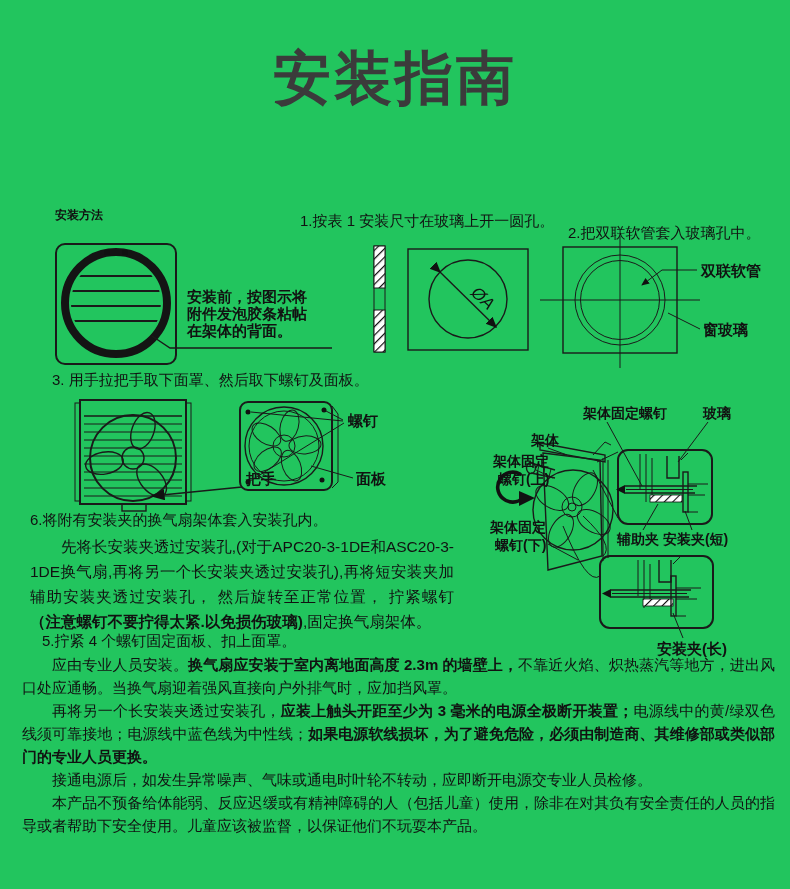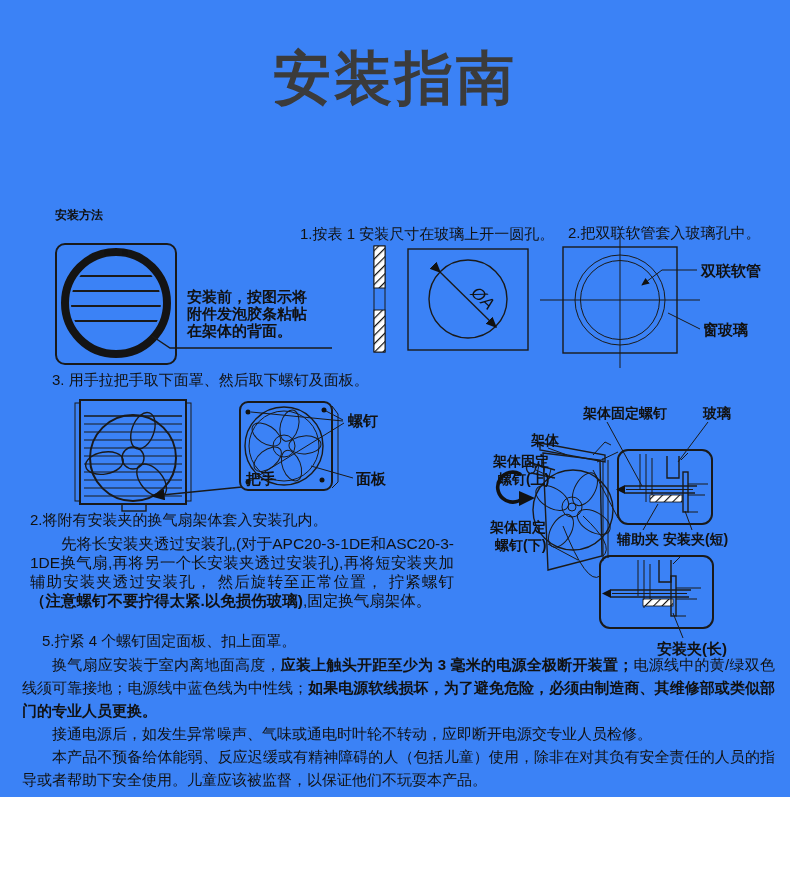--- a/index.html
+++ b/index.html
@@ -1,33 +1,33 @@
 <!DOCTYPE html>
 <html><head>
 <meta charset="utf-8">
 <style>
   html,body { margin:0; padding:0; background:#ffffff; }
   .page {
-    position:relative; width:790px; height:797px; background:#3b82f6;
+    position:relative; width:790px; height:889px; background:#22c55e;
     font-family:"Liberation Sans", sans-serif; color:#111; overflow:hidden;
   }
   .title {
     position:absolute; top:40px; left:0; width:100%; margin:0;
     text-align:center; font-size:58px; font-weight:800; color:#3b3b3b; letter-spacing:3px;
   }
   .heading { position:absolute; left:55px; top:207px; font-size:12px; font-weight:bold; }
   .step { position:absolute; font-size:15px; white-space:nowrap; }
-  #step1 { left:300px; top:225px; }
+  #step1 { left:300px; top:212px; }
   #step2 { left:568px; top:224px; }
   #step3 { left:52px;  top:371px; }
   #step4 { left:30px;  top:511px; }
   #step5 { left:30px;  top:632px;margin-left:12px; }
   .detail {
     position:absolute; left:30px; top:534px; width:424px;
-    font-size:15.5px; line-height:19px; text-indent:2em; text-align:justify;
+    font-size:15.5px; line-height:25px; text-indent:2em; text-align:justify;
   }
   .paras {
     position:absolute; left:22px; top:653px; width:753px;
     font-size:15px; line-height:23px; text-align:justify;
   }
   .paras p { margin:0; text-indent:2em; }
   .b { font-weight:bold; }
   svg { position:absolute; overflow:visible; }
   .ln   { stroke:#1a1a1a; stroke-width:1.4; fill:none; }
   .ln2  { stroke:#1a1a1a; stroke-width:2;   fill:none; }
@@ -162,21 +162,21 @@
       <circle cx="262" cy="88" r="2.5" fill="#111"></circle>
       <line x1="283" y1="28" x2="266" y2="19" class="thin"></line>
       <line x1="283" y1="29" x2="191" y2="20" class="thin"></line>
       <line x1="284" y1="31" x2="190" y2="89" class="thin"></line>
       <line x1="293" y1="86" x2="251" y2="74" class="thin"></line>
     </g>
     <text class="svg-label" x="288" y="34" font-size="16">螺钉</text>
     <text class="svg-label" x="296" y="92" font-size="16">面板</text>
   </svg>
 
-  <div class="step" id="step4">2.将附有安装夹的换气扇架体套入安装孔内。</div>
+  <div class="step" id="step4">6.将附有安装夹的换气扇架体套入安装孔内。</div>
 
   <div class="detail"><span>先将长安装夹透过安装孔,(对于APC20-3-1DE和ASC20-3-1DE换气扇,再将另一个长安装夹透过安装孔),再将短安装夹加辅助安装夹透过安装孔， 然后旋转至正常位置， 拧紧螺钉</span><span class="b">（注意螺钉不要拧得太紧.以免损伤玻璃)</span><span>,固定换气扇架体。</span></div>
 
   <svg style="left:445px; top:398px;" width="345" height="268" viewBox="0 0 345 268">
     <defs>
       <pattern id="hatchB" width="6" height="6" patternUnits="userSpaceOnUse" patternTransform="rotate(45)">
         <rect width="6" height="6" fill="#fff"></rect>
         <line x1="0" y1="0" x2="0" y2="6" stroke="#111" stroke-width="2.2"></line>
       </pattern>
     </defs>
@@ -271,18 +271,19 @@
     <text class="svg-label-sm" x="53" y="86">螺钉(上)</text>
     <text class="svg-label-sm" x="45" y="134">架体固定</text>
     <text class="svg-label-sm" x="50" y="152">螺钉(下)</text>
     <text class="svg-label-sm" x="172" y="146">辅助夹 安装夹(短)</text>
     <text class="svg-label" x="212" y="256">安装夹(长)</text>
   </svg>
 
   <div class="step" id="step5">5.拧紧 4 个螺钉固定面板、扣上面罩。</div>
 
   <div class="paras">
-    <p><span>换气扇应安装于室内离地面高度，</span><span class="b">应装上触头开距至少为 3 毫米的电源全极断开装置；</span><span>电源线中的黄/绿双色线须可靠接地；电源线中蓝色线为中性线；</span><span class="b">如果电源软线损坏，为了避免危险，必须由制造商、其维修部或类似部门的专业人员更换。</span></p>
+    <p><span>应由专业人员安装。</span><span class="b">换气扇应安装于室内离地面高度 2.3m 的墙壁上，</span><span>不靠近火焰、炽热蒸汽等地方，进出风口处应通畅。当换气扇迎着强风直接向户外排气时，应加挡风罩。</span></p>
+    <p><span>再将另一个长安装夹透过安装孔，</span><span class="b">应装上触头开距至少为 3 毫米的电源全极断开装置；</span><span>电源线中的黄/绿双色线须可靠接地；电源线中蓝色线为中性线；</span><span class="b">如果电源软线损坏，为了避免危险，必须由制造商、其维修部或类似部门的专业人员更换。</span></p>
     <p><span>接通电源后，如发生异常噪声、气味或通电时叶轮不转动，应即断开电源交专业人员检修。</span></p>
     <p><span>本产品不预备给体能弱、反应迟缓或有精神障碍的人（包括儿童）使用，除非在对其负有安全责任的人员的指导或者帮助下安全使用。儿童应该被监督，以保证他们不玩耍本产品。</span></p>
   </div>
 
 </div>
 
 </body></html>

